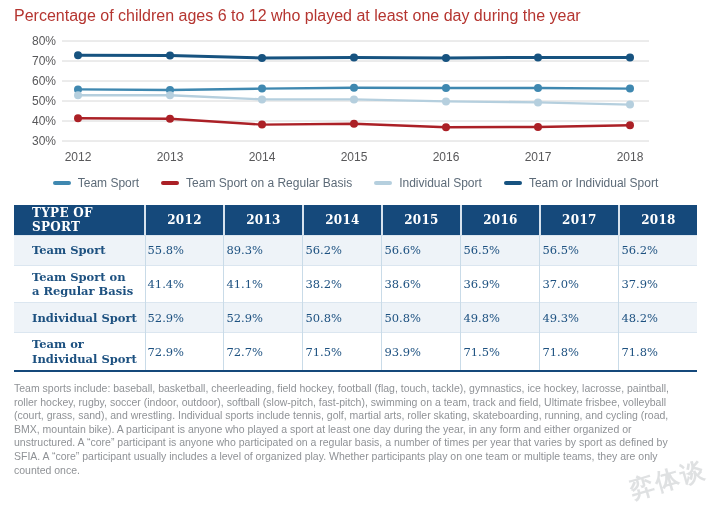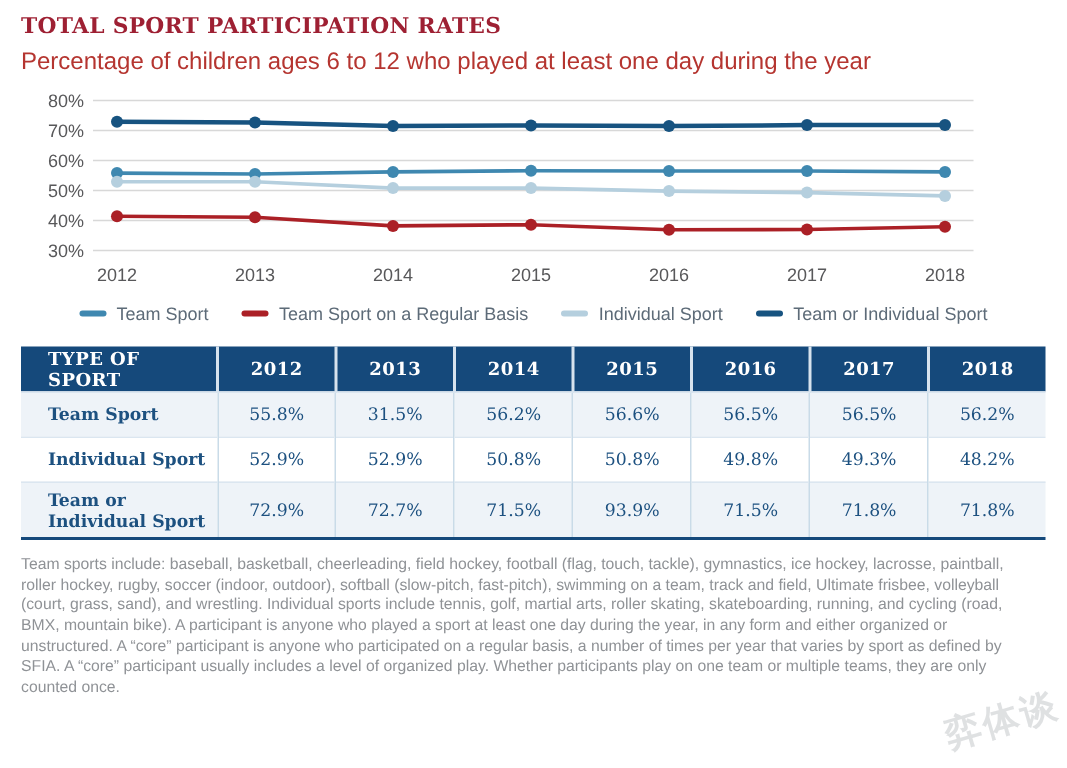--- a/index.html
+++ b/index.html
@@ -66,21 +66,21 @@
   }
   table.sport-table thead th:first-child {
     text-align: left;
     padding-left: 18px;
     width: 131px;
     border-left: none;
   }
   table.sport-table tbody td {
     font-size: 11.5px;
     color: var(--table_text);
-    text-align: center;
+    text-align: left;
     height: 30px;
     padding: 4px 2px;
     border-left: 1px solid #c9dbe8;
     border-top: 1px solid #dbe6f0;
   }
   table.sport-table tbody td:first-child {
     text-align: left;
     padding-left: 18px;
     font-weight: bold;
     white-space: pre-line;
@@ -105,21 +105,20 @@
     opacity: 0.55;
     letter-spacing: 2px;
     pointer-events: none;
   }
 </style>
 </head>
 <body>
 
 <div class="page">
 
-  <h1 class="page-title">TOTAL SPORT PARTICIPATION RATES</h1>
   <p class="page-subtitle">Percentage of children ages 6 to 12 who played at least one day during the year</p>
 
   <svg id="chart-svg" width="711" height="140" viewBox="0 0 711 140">
       <line x1="62" x2="649" y1="12" y2="12" stroke="#d8d8d8" stroke-width="1"></line>
       <text x="56" y="16" text-anchor="end" class="axis-text">80%</text>
       <line x1="62" x2="649" y1="32" y2="32" stroke="#d8d8d8" stroke-width="1"></line>
       <text x="56" y="36" text-anchor="end" class="axis-text">70%</text>
       <line x1="62" x2="649" y1="52" y2="52" stroke="#d8d8d8" stroke-width="1"></line>
       <text x="56" y="56" text-anchor="end" class="axis-text">60%</text>
       <line x1="62" x2="649" y1="72" y2="72" stroke="#d8d8d8" stroke-width="1"></line>
@@ -198,26 +197,37 @@
           <th>2015</th>
           <th>2016</th>
           <th>2017</th>
           <th>2018</th>
         </tr>
       </thead>
     <tbody id="table-body">
         <tr>
           <td>Team Sport</td>
           <td>55.8%</td>
-          <td>31.5%</td>
+          <td>89.3%</td>
           <td>56.2%</td>
           <td>56.6%</td>
           <td>56.5%</td>
           <td>56.5%</td>
           <td>56.2%</td>
+        </tr>
+        <tr>
+          <td>Team Sport on
+a Regular Basis</td>
+          <td>41.4%</td>
+          <td>41.1%</td>
+          <td>38.2%</td>
+          <td>38.6%</td>
+          <td>36.9%</td>
+          <td>37.0%</td>
+          <td>37.9%</td>
         </tr>
         <tr>
           <td>Individual Sport</td>
           <td>52.9%</td>
           <td>52.9%</td>
           <td>50.8%</td>
           <td>50.8%</td>
           <td>49.8%</td>
           <td>49.3%</td>
           <td>48.2%</td>

